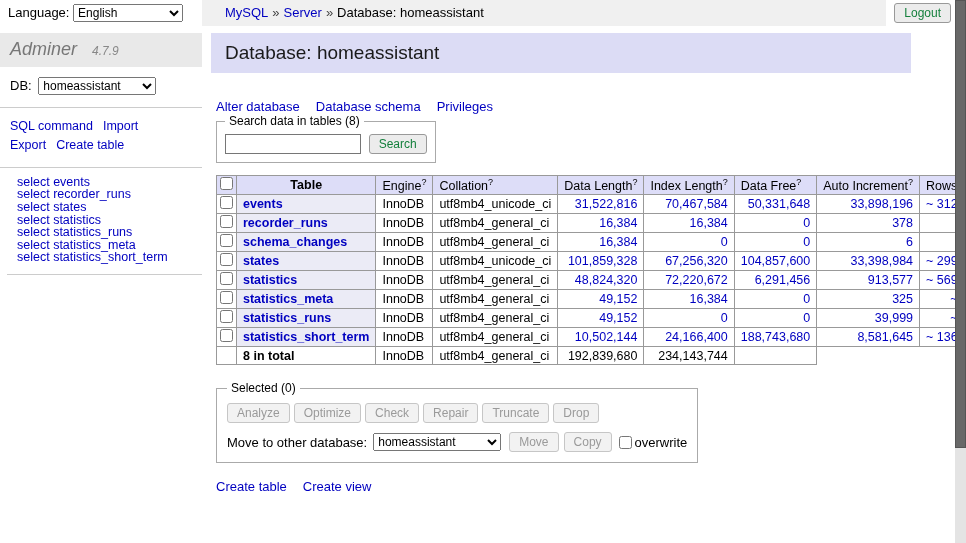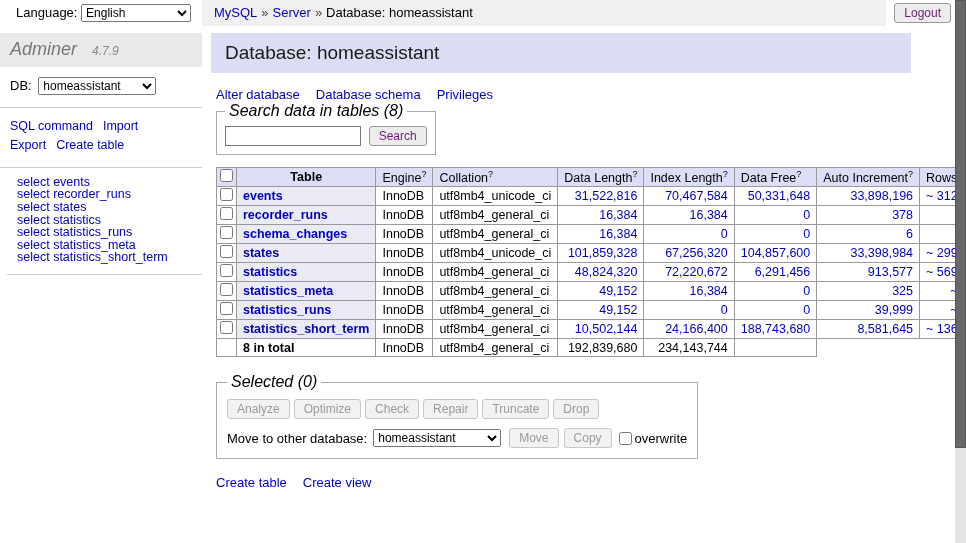--- a/index.html
+++ b/index.html
@@ -9,36 +9,36 @@
     font-size: 13px;
     color: #000;
     background: #fff;
     overflow: hidden;
     position: relative;
   }
   a { color: var(--link-color, #0000c0); text-decoration: none; cursor: pointer; }
 
   
   .top-row { display: flex; align-items: flex-start; height: 26px; padding-right: 11px; }
-  .lang-area { width: 202px; flex: none; padding: 4px 0 0 16px; white-space: nowrap; }
+  .lang-area { width: 202px; flex: none; padding: 4px 0 0 8px; white-space: nowrap; }
   .lang-area select { width: 110px; font-size: 12px; }
   .breadcrumb-bar {
     flex: 1; background: var(--breadcrumb-bg, #f0f0f0);
-    padding: 5px 12px; height: 26px; white-space: nowrap;
+    padding: 5px 23px; height: 26px; white-space: nowrap;
   }
   .breadcrumb-bar .sep { color: #444; margin: 0 4px; }
   .logout-area { flex: none; padding: 3px 4px 0 8px; }
   button {
     font-family: "Liberation Sans", sans-serif;
     font-size: 12px;
     padding: 2px 9px;
     background: #ececec;
     border: 1px solid #999;
     border-radius: 3px;
-    color: #701a75;
+    color: #15803d;
     cursor: pointer;
   }
   button:disabled { color: #9a9a9a; border-color: #c6c6c6; background: #f2f2f2; }
 
   
   .layout { display: flex; align-items: flex-start; }
   .sidebar { width: 202px; flex: none; }
   .content { flex: 1; padding: 0 55px 0 9px; min-width: 0; }
 
   
@@ -60,26 +60,26 @@
 
   
   .page-title {
     margin-top: 7px;
     background: var(--title-bar-bg, #dcdcf5);
     padding: 9px 14px;
     font-size: 19px;
     font-weight: 400;
     color: #1a1a1a;
   }
-  .links { margin: 14px 0 0 5px; }
+  .links { margin: 26px 0 0 5px; }
   .links a { margin-right: 16px; }
   h3 { font-size: 16px; font-weight: bold; margin: 17px 0 9px 5px; }
 
   fieldset { border: 1px solid #aaa; padding: 6px 8px 8px 8px; margin-left: 5px; display: inline-block; }
-  legend { font-size: 16px; padding: 0 4px; font-style: italic; }
+  legend { font-size: 12px; padding: 0 4px; }
   .search-fieldset input[type="text"] {
     width: 136px; height: 20px; border: 1px solid #767676; font-size: 12.5px; padding: 0 3px;
     vertical-align: middle;
   }
   .search-fieldset button { margin-left: 4px; vertical-align: middle; }
 
   
   table { border-collapse: collapse; margin: 12px 0 0 5px; font-size: 12.5px; }
   th, td { border: 1px solid #999; padding: 1px 6px; height: 18px; white-space: nowrap; }
   thead th { background: var(--table-head-bg, #ddddf8); font-weight: normal; text-align: left; }

